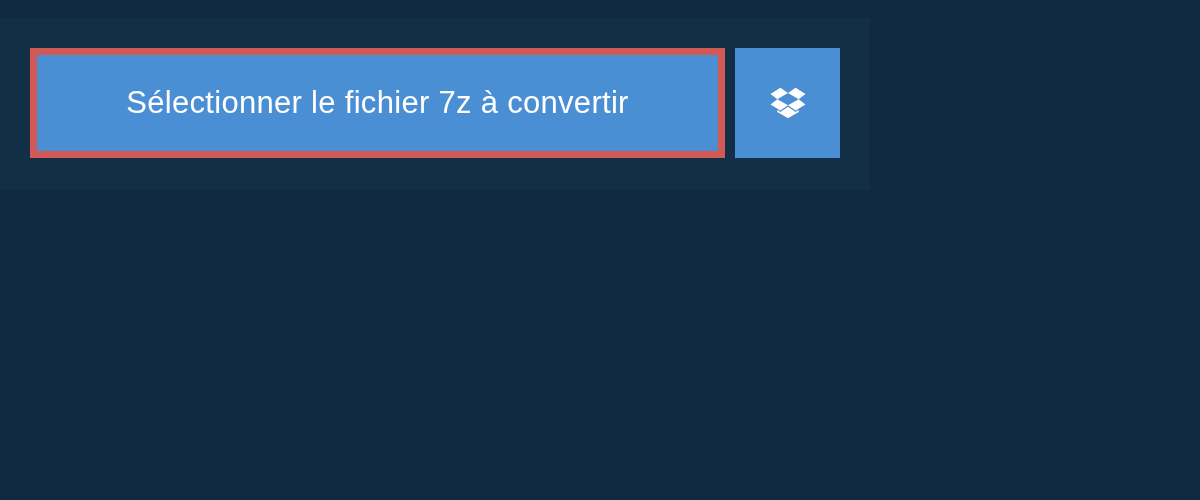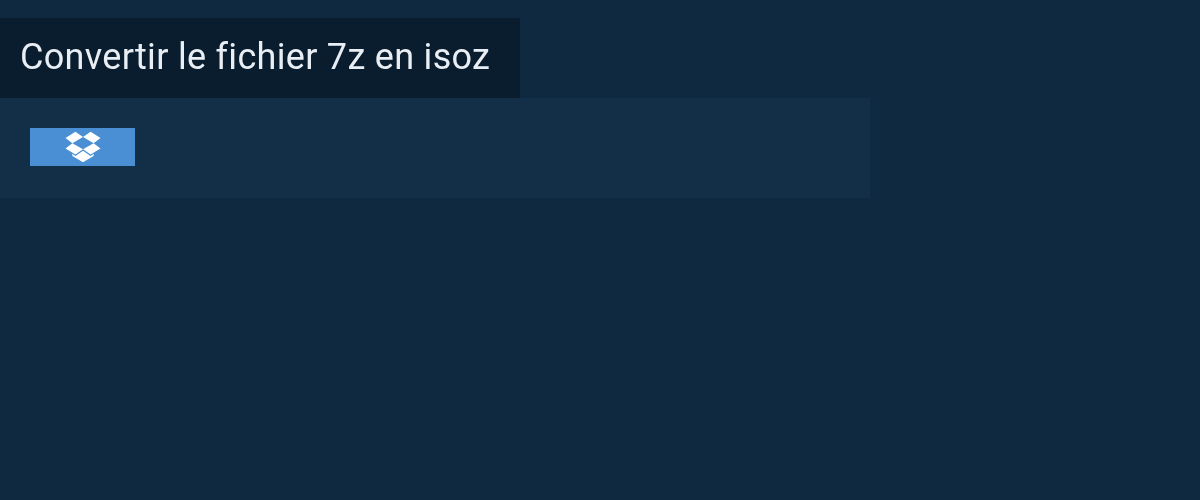--- a/index.html
+++ b/index.html
@@ -61,23 +61,21 @@
     .dropbox-icon {
       width: 38px;
       height: 38px;
       fill: #ffffff;
     }
   </style>
 </head>
 <body>
 
 <div class="container">
-  <div class="title-bar">
-    <h1 class="title-text">Convertir le fichier 7z en isoz</h1>
-  </div>
   <div class="upload-section">
+    <button class="select-file-button">Sélectionner le fichier 7z à convertir</button>
     <button class="dropbox-button">
       <svg class="dropbox-icon" viewBox="0 0 50 50">
         <path d="M 15 5 L 2 13 L 11 20 L 25 12 L 15 5 Z M 35 5 L 25 12 L 39 20 L 48 13 L 35 5 Z M 2 27 L 15 35 L 25 28 L 11 20 L 2 27 Z M 39 20 L 25 28 L 35 35 L 48 27 L 39 20 Z M 25 30 L 15 37 L 11 34 L 11 37 L 25 45 L 39 37 L 39 34 L 35 37 L 25 30 Z"></path>
       </svg>
     </button>
   </div>
 </div>
 
 </body></html>

